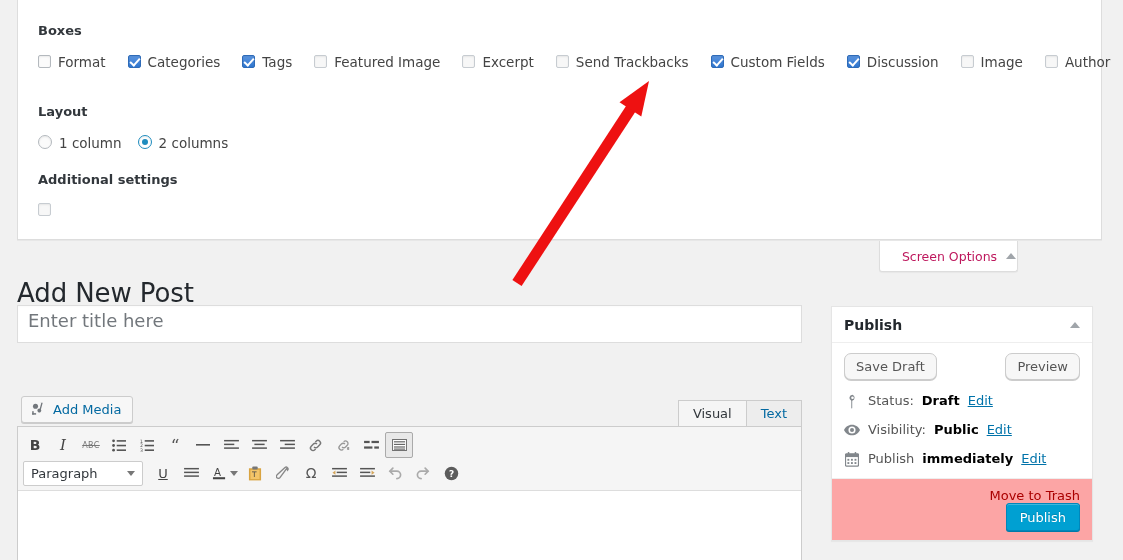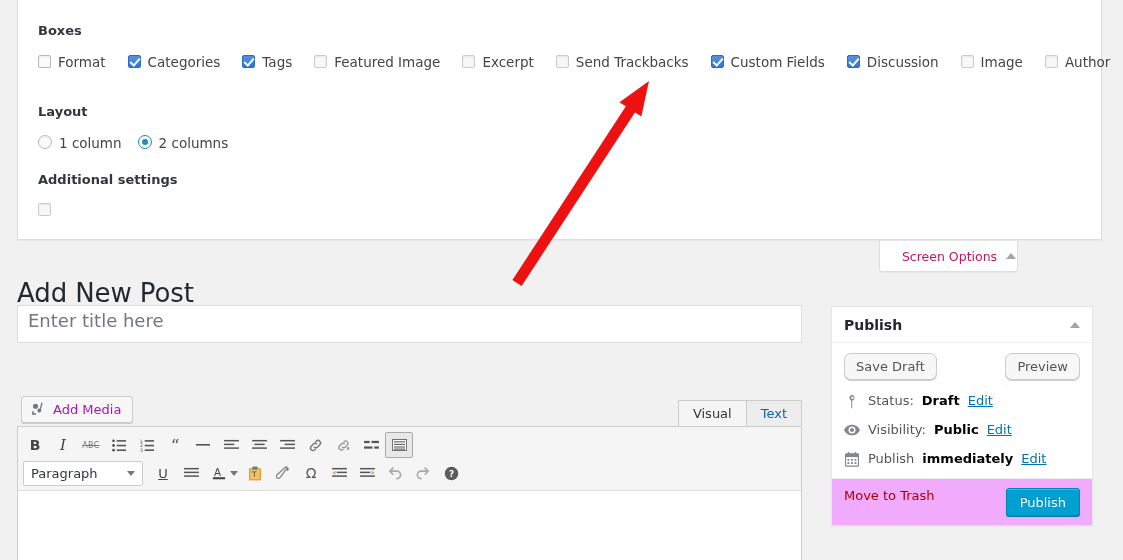--- a/index.html
+++ b/index.html
@@ -103,21 +103,21 @@
     font-size:18px; color:#72777c; padding:4px 10px;
     display:flex; align-items:flex-start;
     box-shadow:inset 0 1px 2px rgba(0,0,0,.02);
   }
 
   
   #add-media-btn{
     position:absolute; left:21px; top:396px; height:27px;
     padding:0 11px 0 9px;
     background:#f7f7f7; border:1px solid #ccc; border-radius:3px;
-    font-size:13px; color:#a21caf;
+    font-size:13px; color:#0369a1;
     display:flex; align-items:center; gap:7px; cursor:pointer;
     box-shadow:0 1px 0 #ccc;
   }
   .media-icon{ display:inline-block; color:#72777c; }
 
   
   #editor-tabs{
     position:absolute; right:321px; top:400px;
     display:flex; align-items:flex-end;
   }
@@ -190,23 +190,23 @@
     box-shadow:0 1px 0 #ccc;
   }
   .pub-line{
     display:flex; align-items:center; gap:8px;
     margin-top:13px; font-size:13px; color:#555; line-height:16px;
   }
   .pub-line b{ color:#000000; }
   .pub-ico{ width:16px; display:flex; justify-content:center; color:#82878c; }
   .edit-link{ color:#0073aa; text-decoration:underline; cursor:pointer; }
   #publish-footer{
-    border-top:1px solid #eee; background:#f0abfc;
+    border-top:1px solid #eee; background:#fca5a5;
     padding:9px 12px; display:flex;
-    align-items:flex-start; justify-content:space-between;
+    align-items:flex-end; justify-content:space-between;flex-direction:column;
   }
   #trash-link{ color:#a00; font-size:13px; cursor:pointer; }
   #publish-primary{
     background:#00a0d2; border:1px solid #0087bb; border-radius:3px;
     color:#fff; font-size:13px; height:28px; padding:0 13px;
     display:flex; align-items:center; cursor:pointer;
     box-shadow:0 1px 0 #007aa8, inset 0 1px 0 rgba(255,255,255,.25);
     text-shadow:0 -1px 1px rgba(0,0,0,.18);
   }
 

